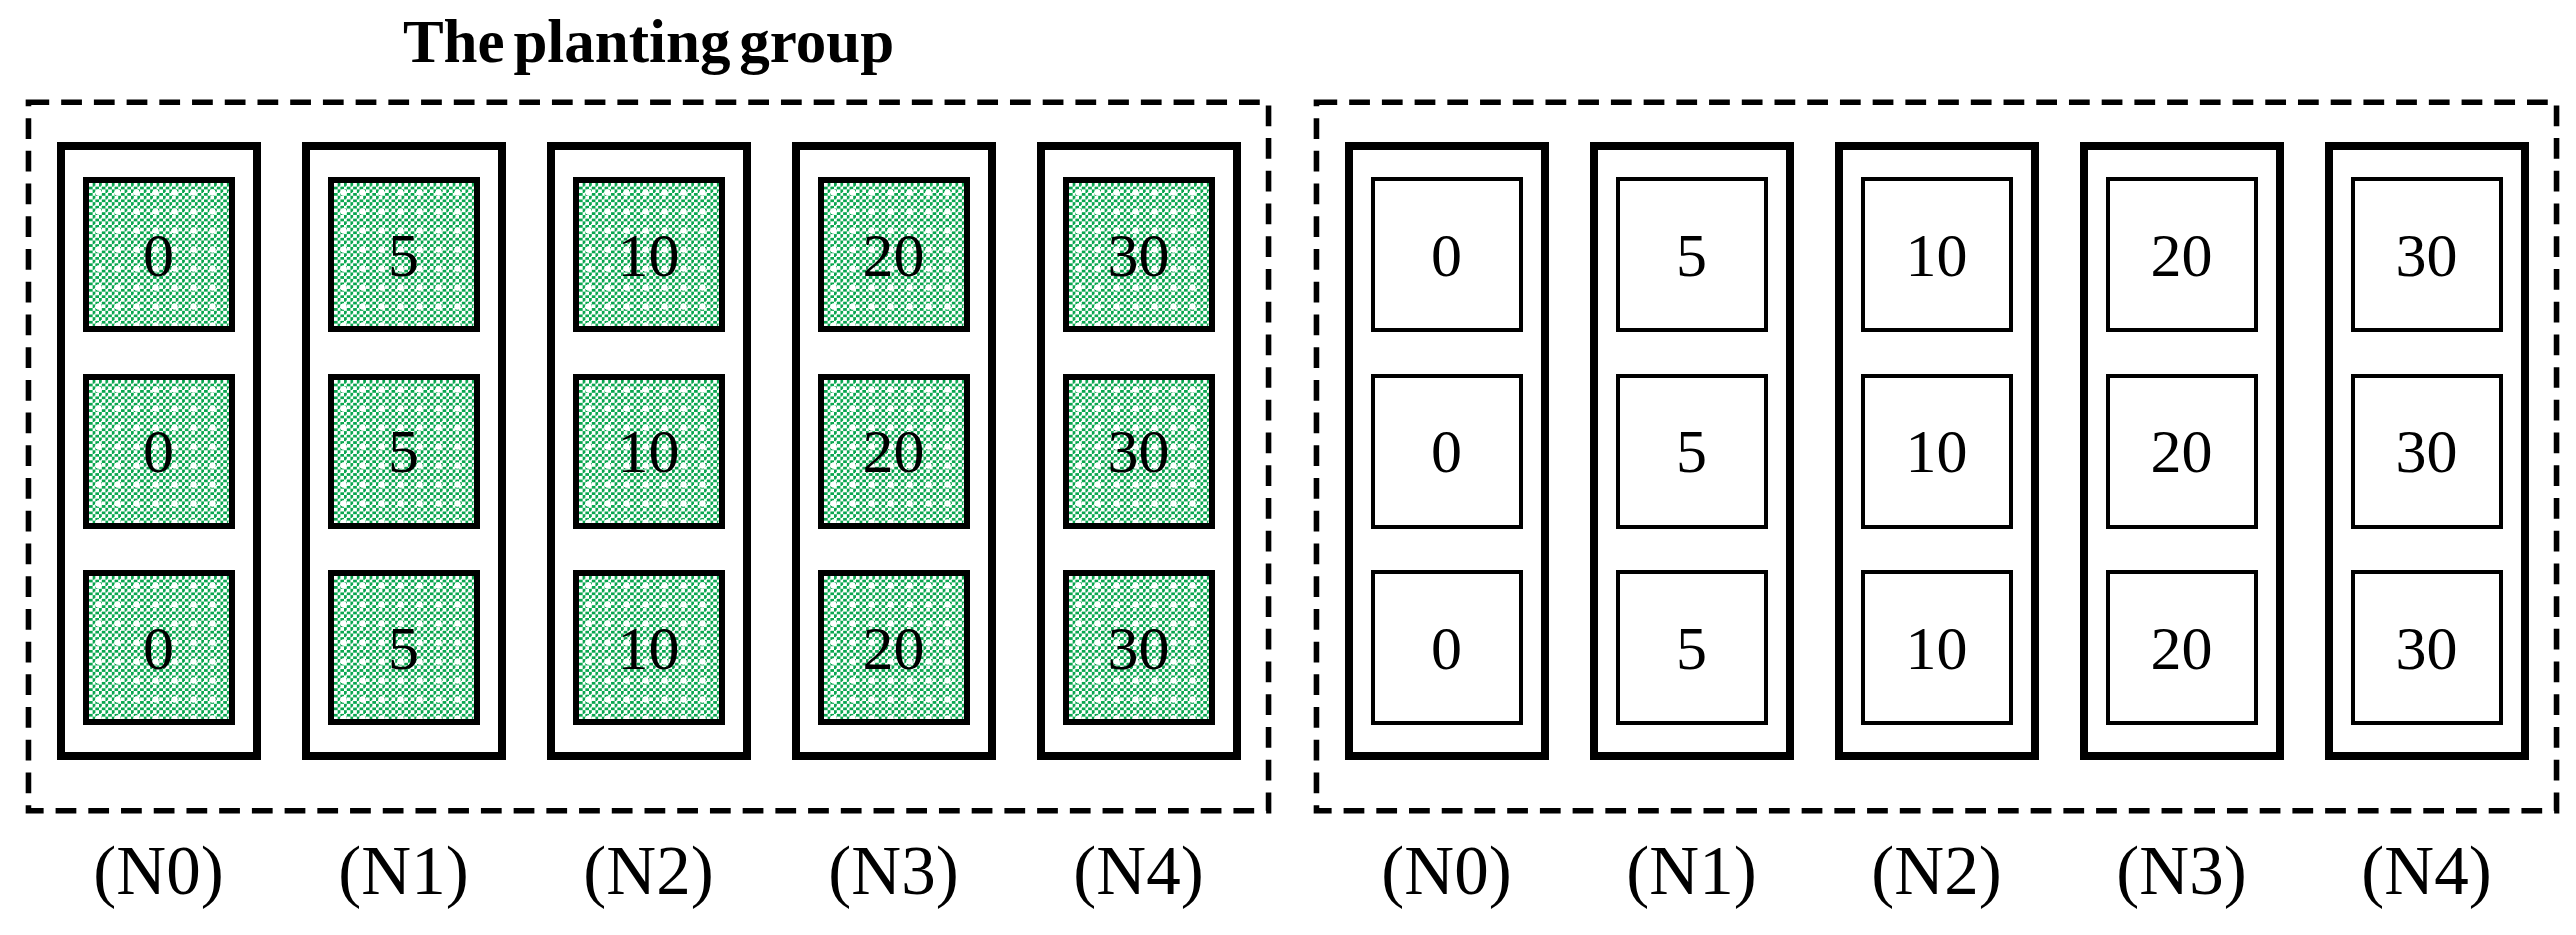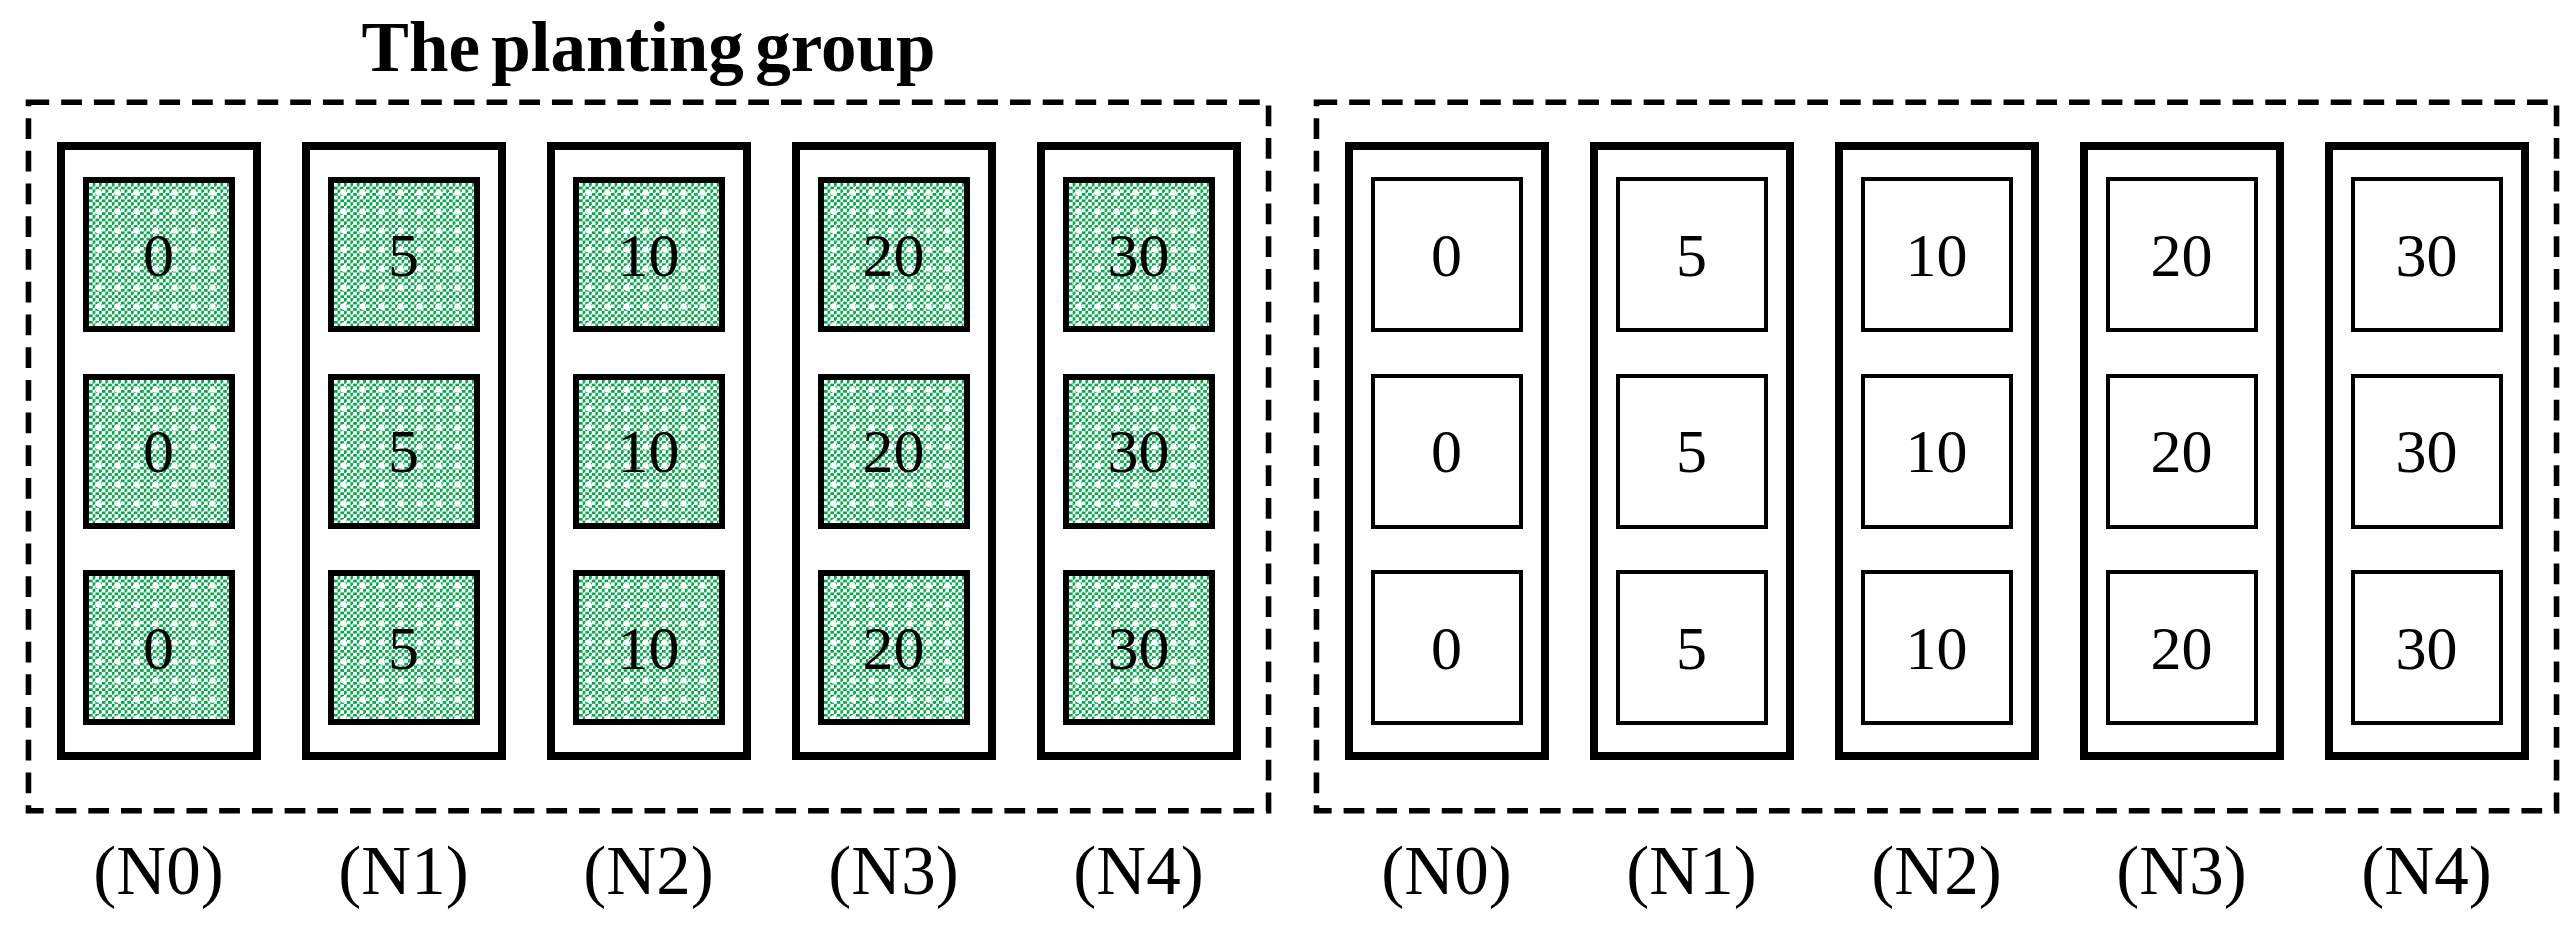--- a/index.html
+++ b/index.html
@@ -24,21 +24,21 @@
     width: 1247px;
     height: 935px;
   }
 
   .group-title {
     position: absolute;
     top: 9.6px;
     left: 0;
     width: 100%;
     text-align: center;
-    font-size: 71px;
+    font-size: 61px;
     font-weight: bold;
     line-height: 1.05;
     letter-spacing: 0px;
     word-spacing: -6.4px;
     white-space: nowrap;
   }
 
   .panel {
     position: absolute;
     top: 99px;

